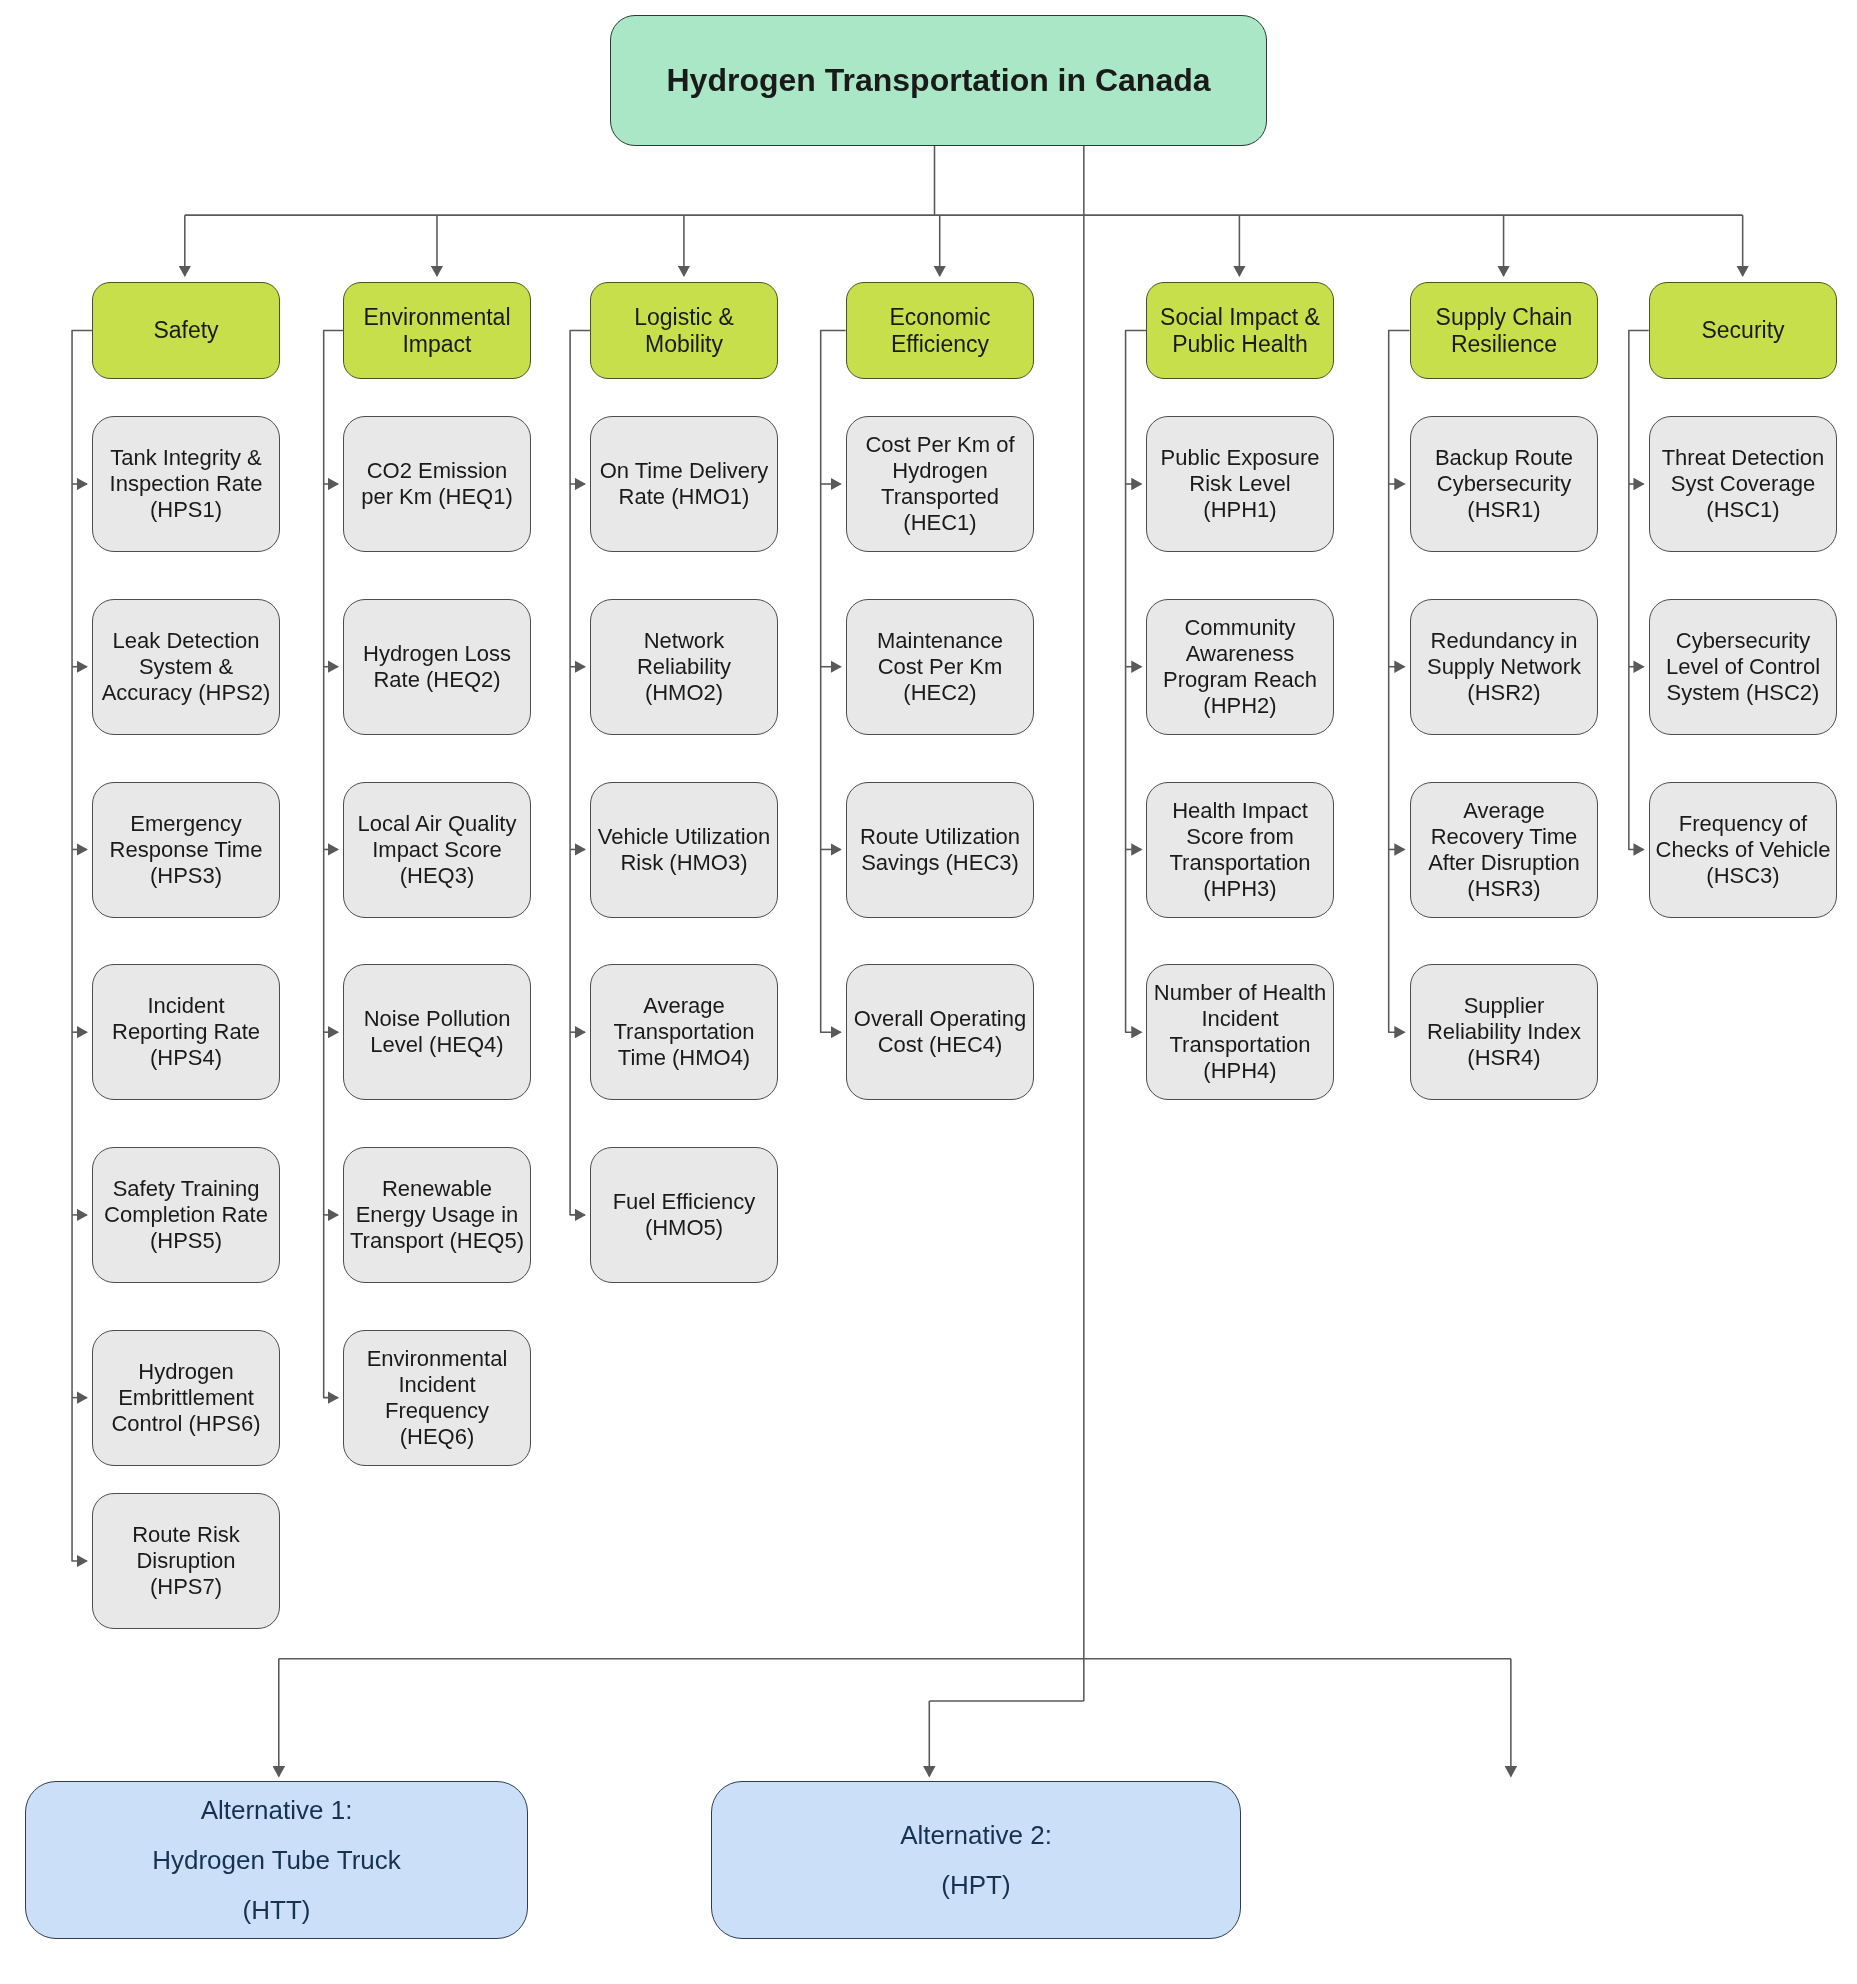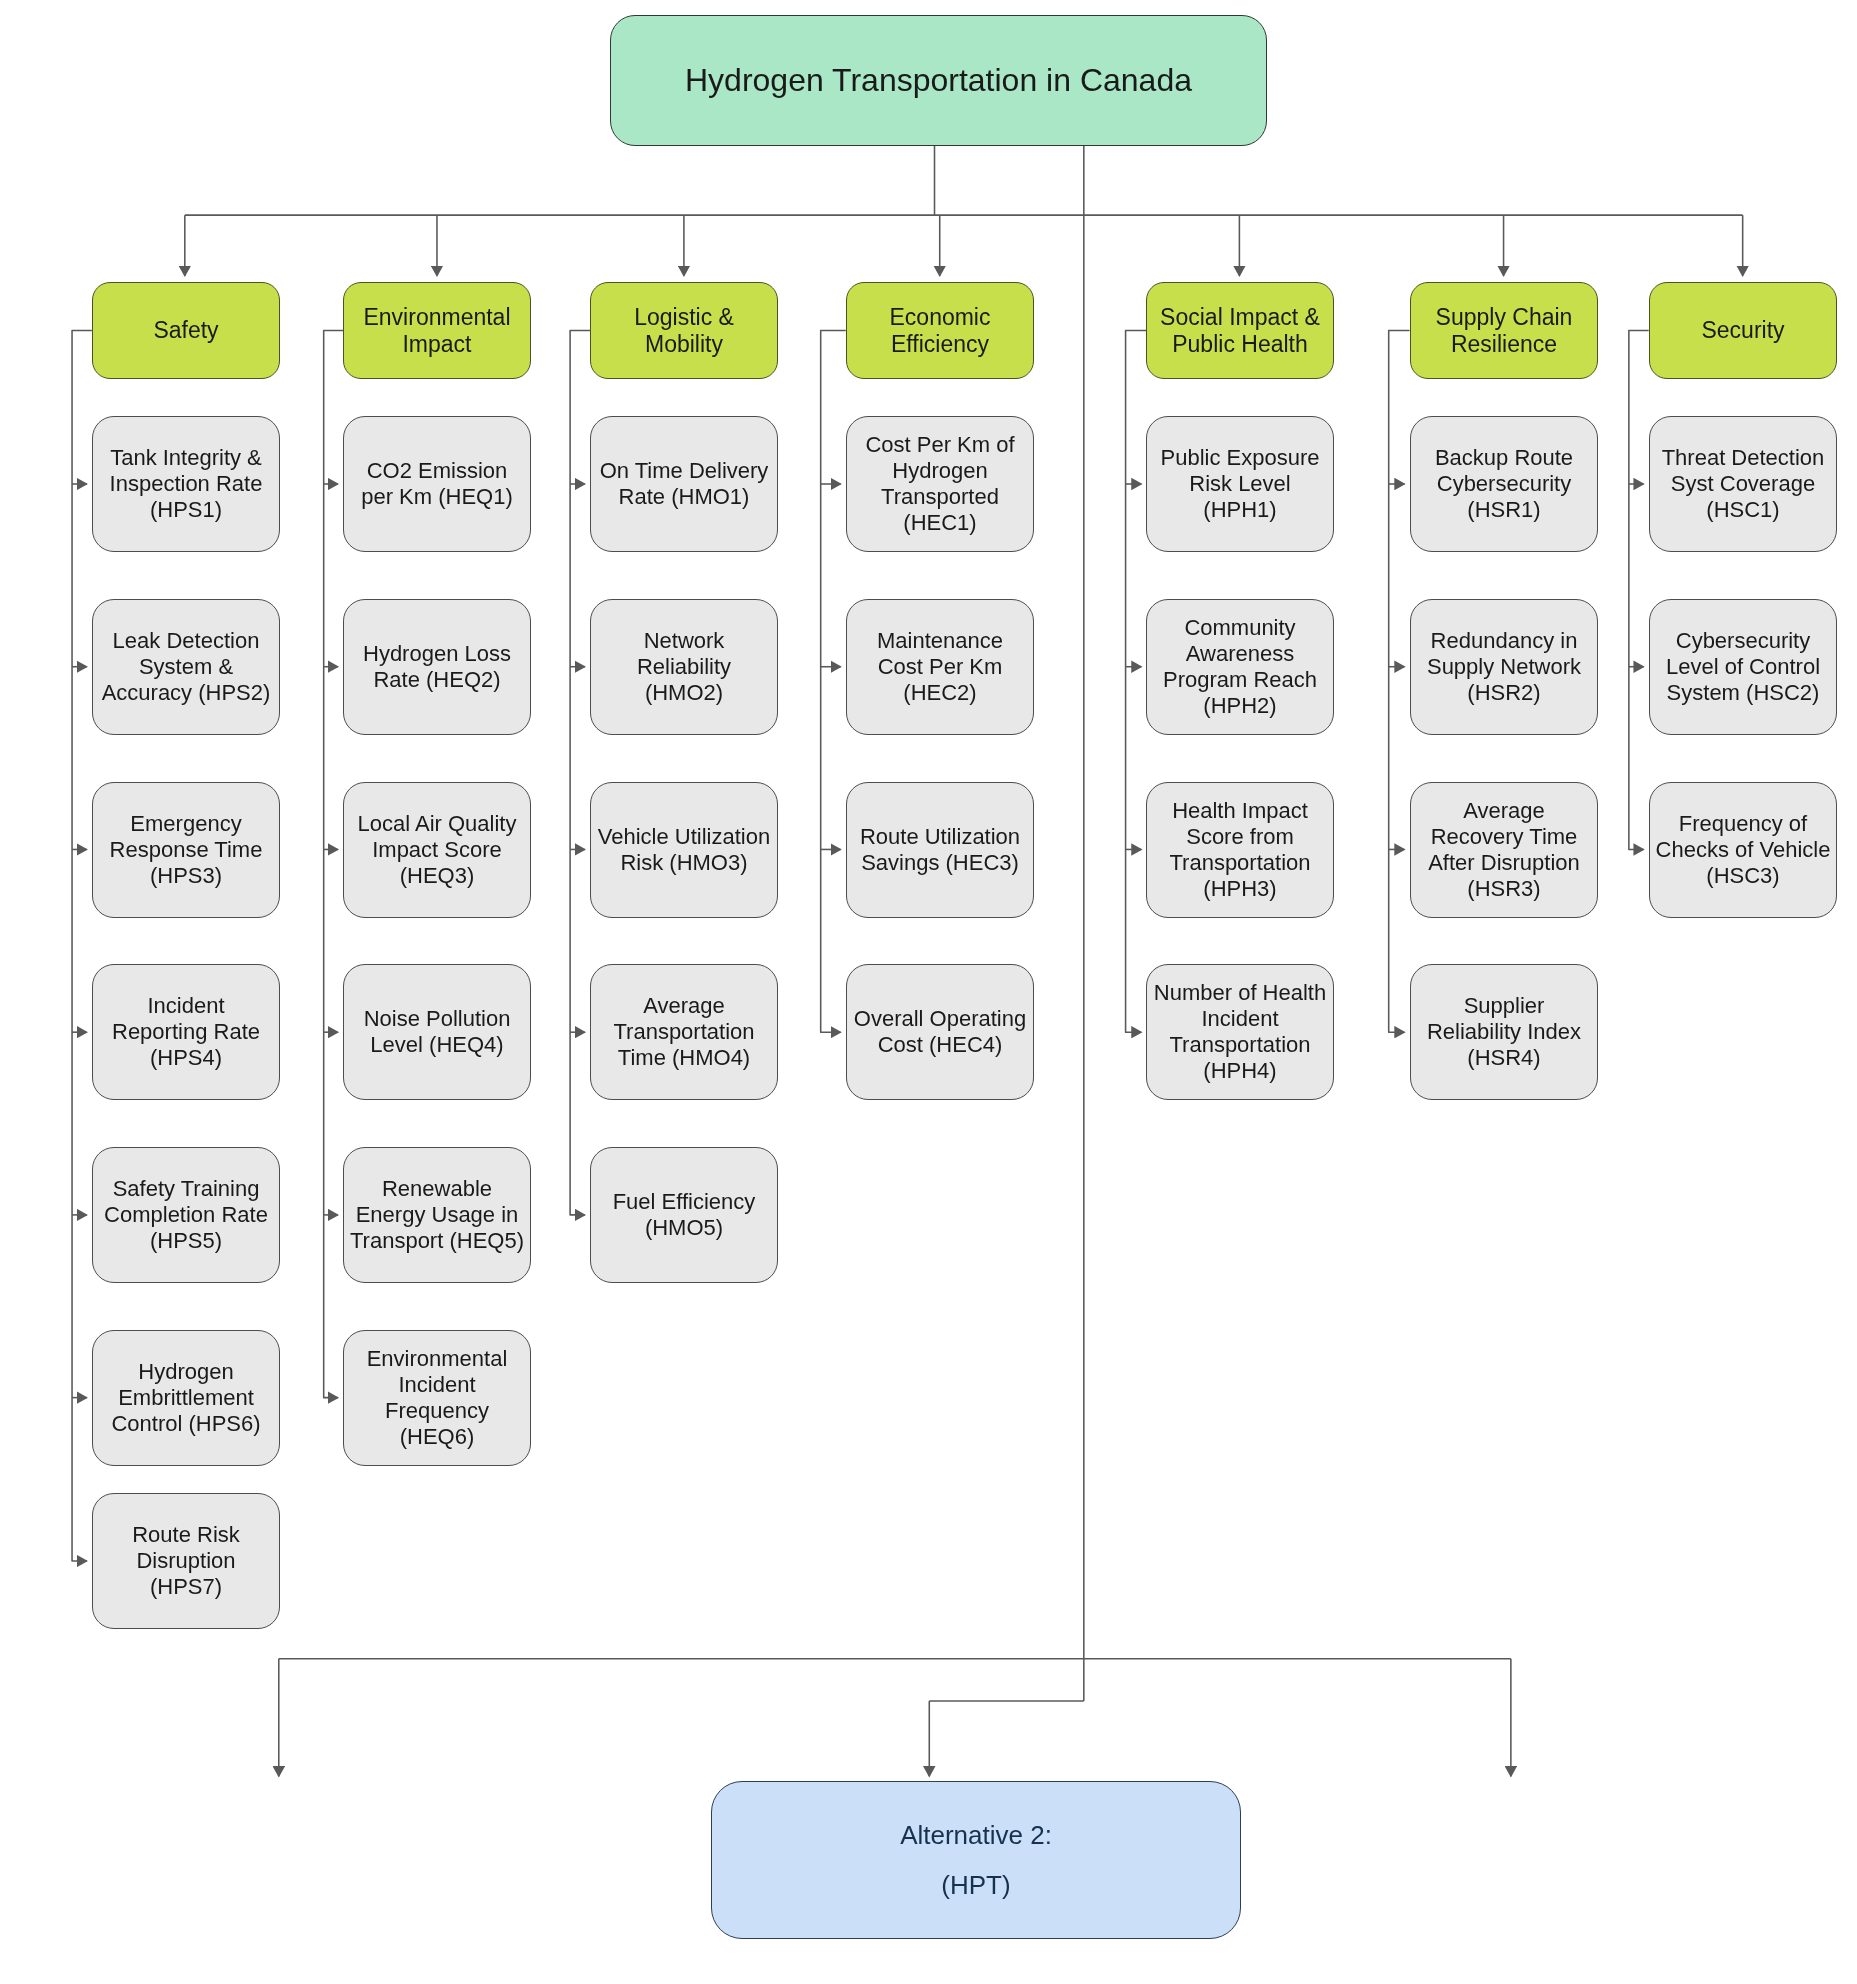--- a/index.html
+++ b/index.html
@@ -11,21 +11,21 @@
   }
   html,body{margin:0;padding:0;background:#ffffff;}
   .canvas{position:relative;width:1857px;height:1985px;background:#ffffff;
     font-family:"Liberation Sans",sans-serif;color:var(--text_dark);}
   .wires{position:absolute;left:0;top:0;width:1857px;height:1985px;}
   .wires path{stroke:var(--line);stroke-width:3;fill:none;stroke-linejoin:round;stroke-linecap:butt;}
   #arrowhead path{fill:var(--line);stroke:none;}
   .node{position:absolute;box-sizing:border-box;display:flex;align-items:center;justify-content:center;
     text-align:center;}
   .goal{left:610px;top:14.6px;width:657px;height:131px;background:var(--title_fill);
-    border:1.6px solid var(--title_border);border-radius:25px;font-size:32px;font-weight:normal;}
+    border:1.6px solid var(--title_border);border-radius:25px;font-size:32px;font-weight:bold;}
   .col{position:absolute;top:0;width:188px;}
   .crit{position:absolute;left:0;width:188px;height:97px;top:282px;background:var(--criteria_fill);
     border:1.6px solid var(--criteria_border);border-radius:18px;font-size:23px;line-height:27px;
     padding:0 7.3px;}
   .item{position:absolute;left:0;width:188px;height:136px;background:var(--node_fill);
     border:1.6px solid var(--node_border);border-radius:22px;font-size:22px;line-height:26px;
     padding:0 5.2px;}
   .r1{top:416px}.r2{top:599px}.r3{top:782px}.r4{top:964px}.r5{top:1147px}.r6{top:1330px}.r7{top:1493px}
   .alt{position:absolute;top:1781px;height:158px;background:var(--alt_fill);
     border:1.6px solid var(--alt_border);border-radius:31px;color:var(--alt_text);
@@ -158,19 +158,24 @@
     <div class="node item r4">Supplier Reliability Index (HSR4)</div>
   </div>
 
   <div class="col c6">
     <div class="node crit">Security</div>
     <div class="node item r1">Threat Detection Syst Coverage (HSC1)</div>
     <div class="node item r2">Cybersecurity Level of Control System (HSC2)</div>
     <div class="node item r3">Frequency of Checks of Vehicle (HSC3)</div>
   </div>
 
+  <div class="node alt" style="left:25px;width:503px">
+    <div>Alternative 1:</div>
+    <div>Hydrogen Tube Truck</div>
+    <div>(HTT)</div>
+  </div>
   <div class="node alt" style="left:711px;width:530px">
     <div>Alternative 2:</div>
     <div>(HPT)</div>
   </div>
 
 </div>
 
 
 </body></html>

